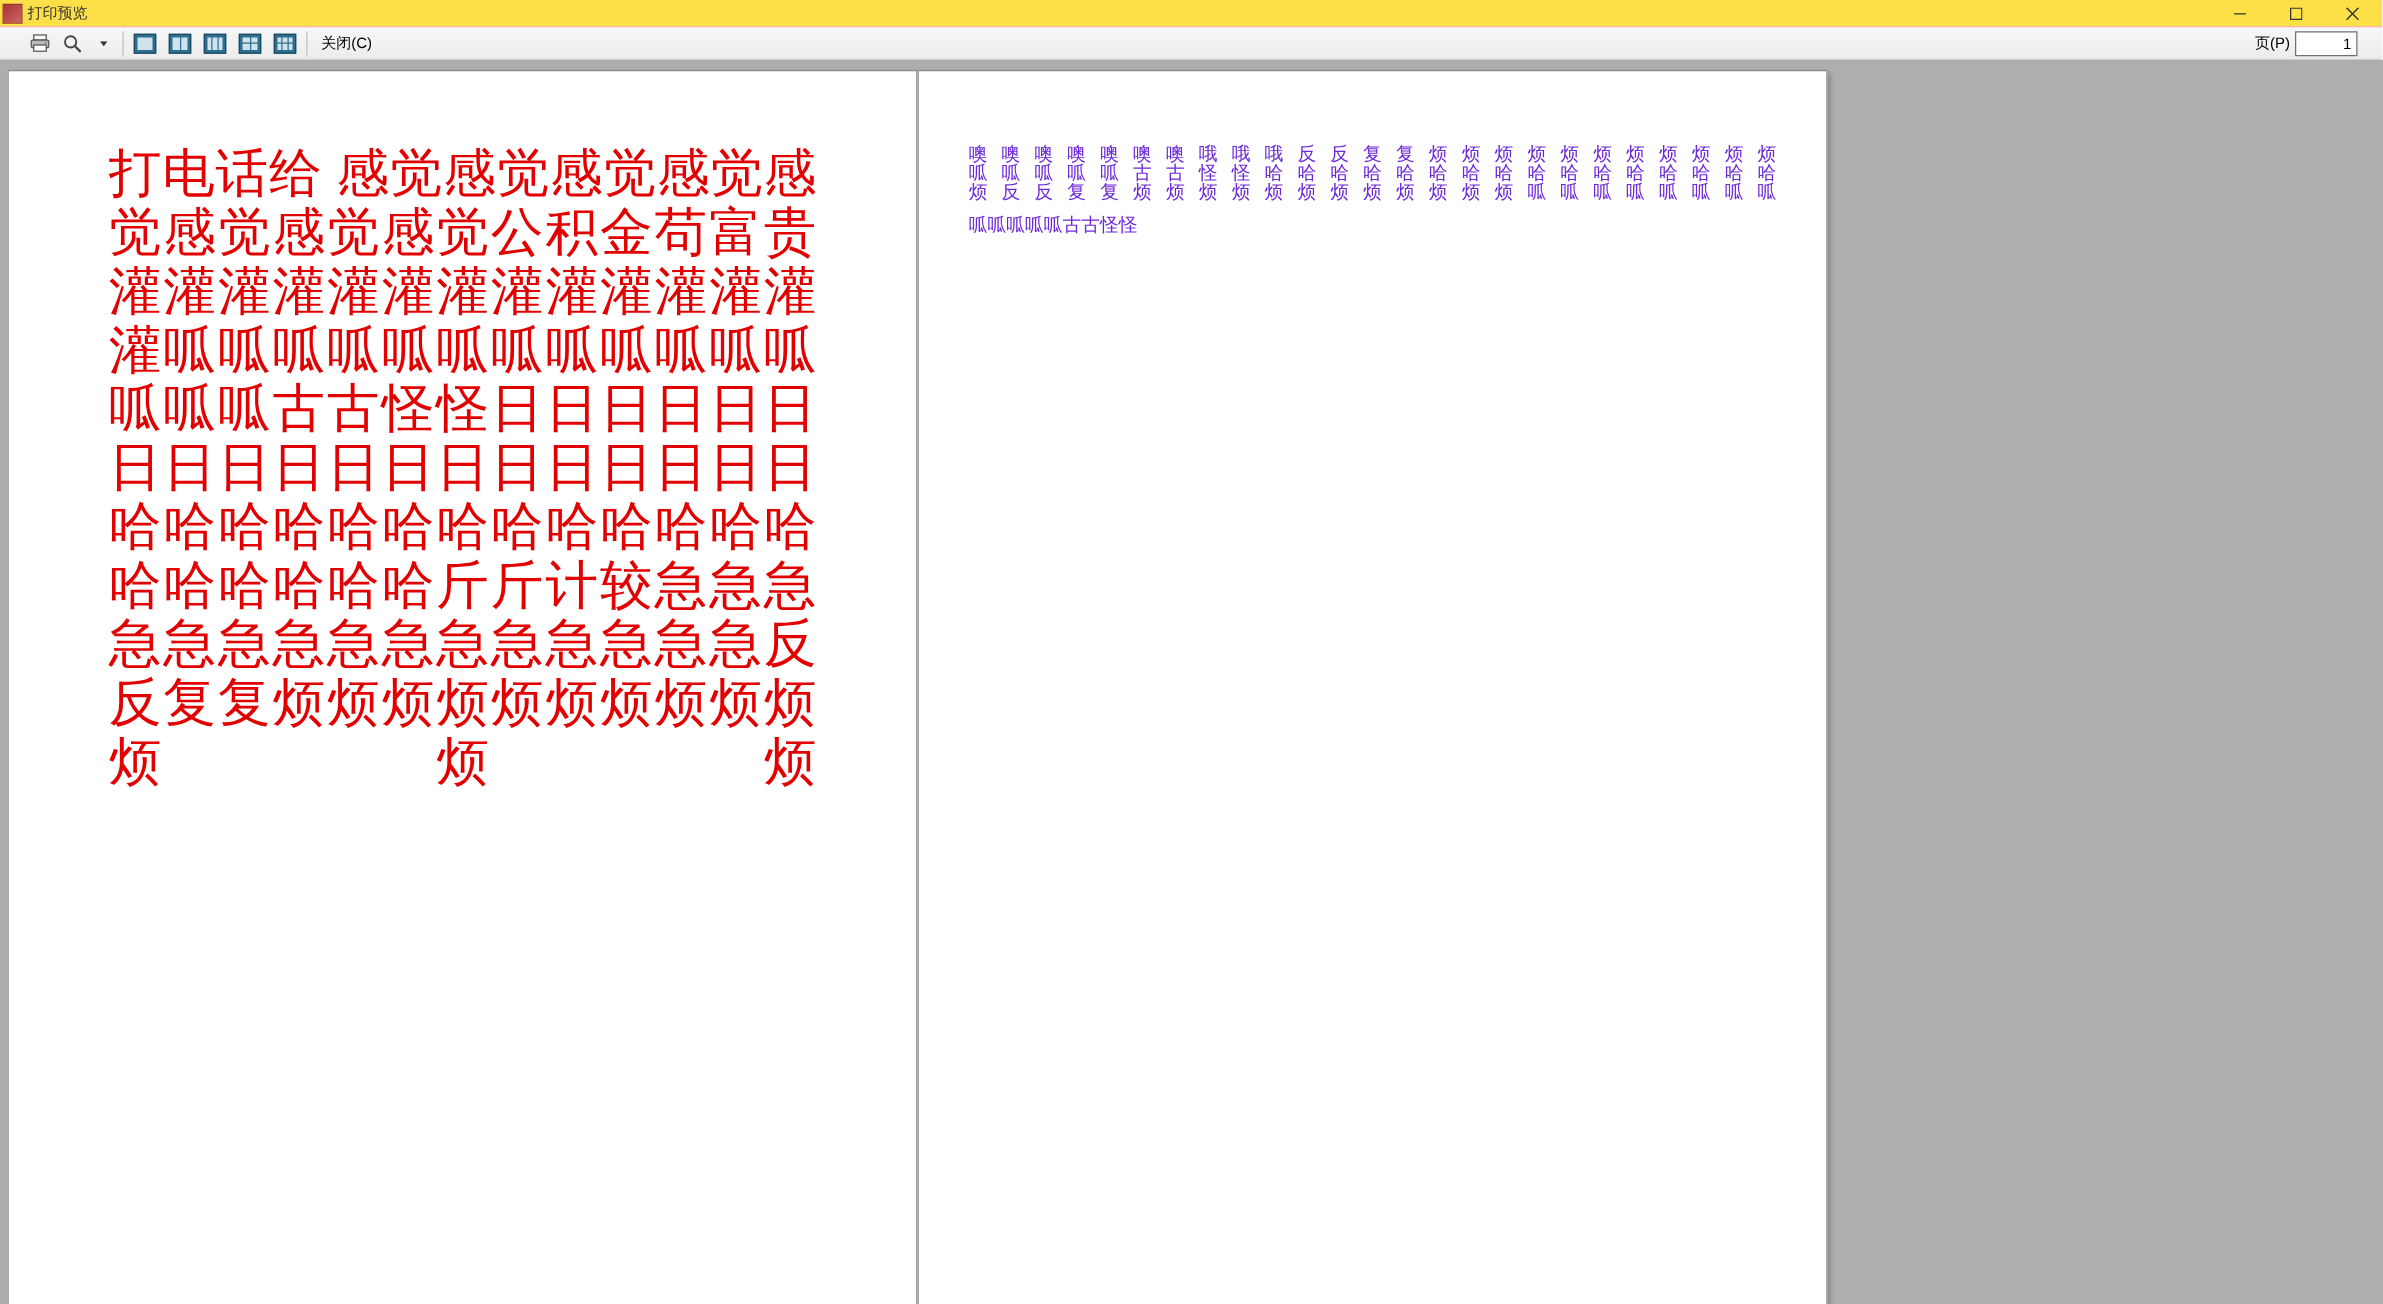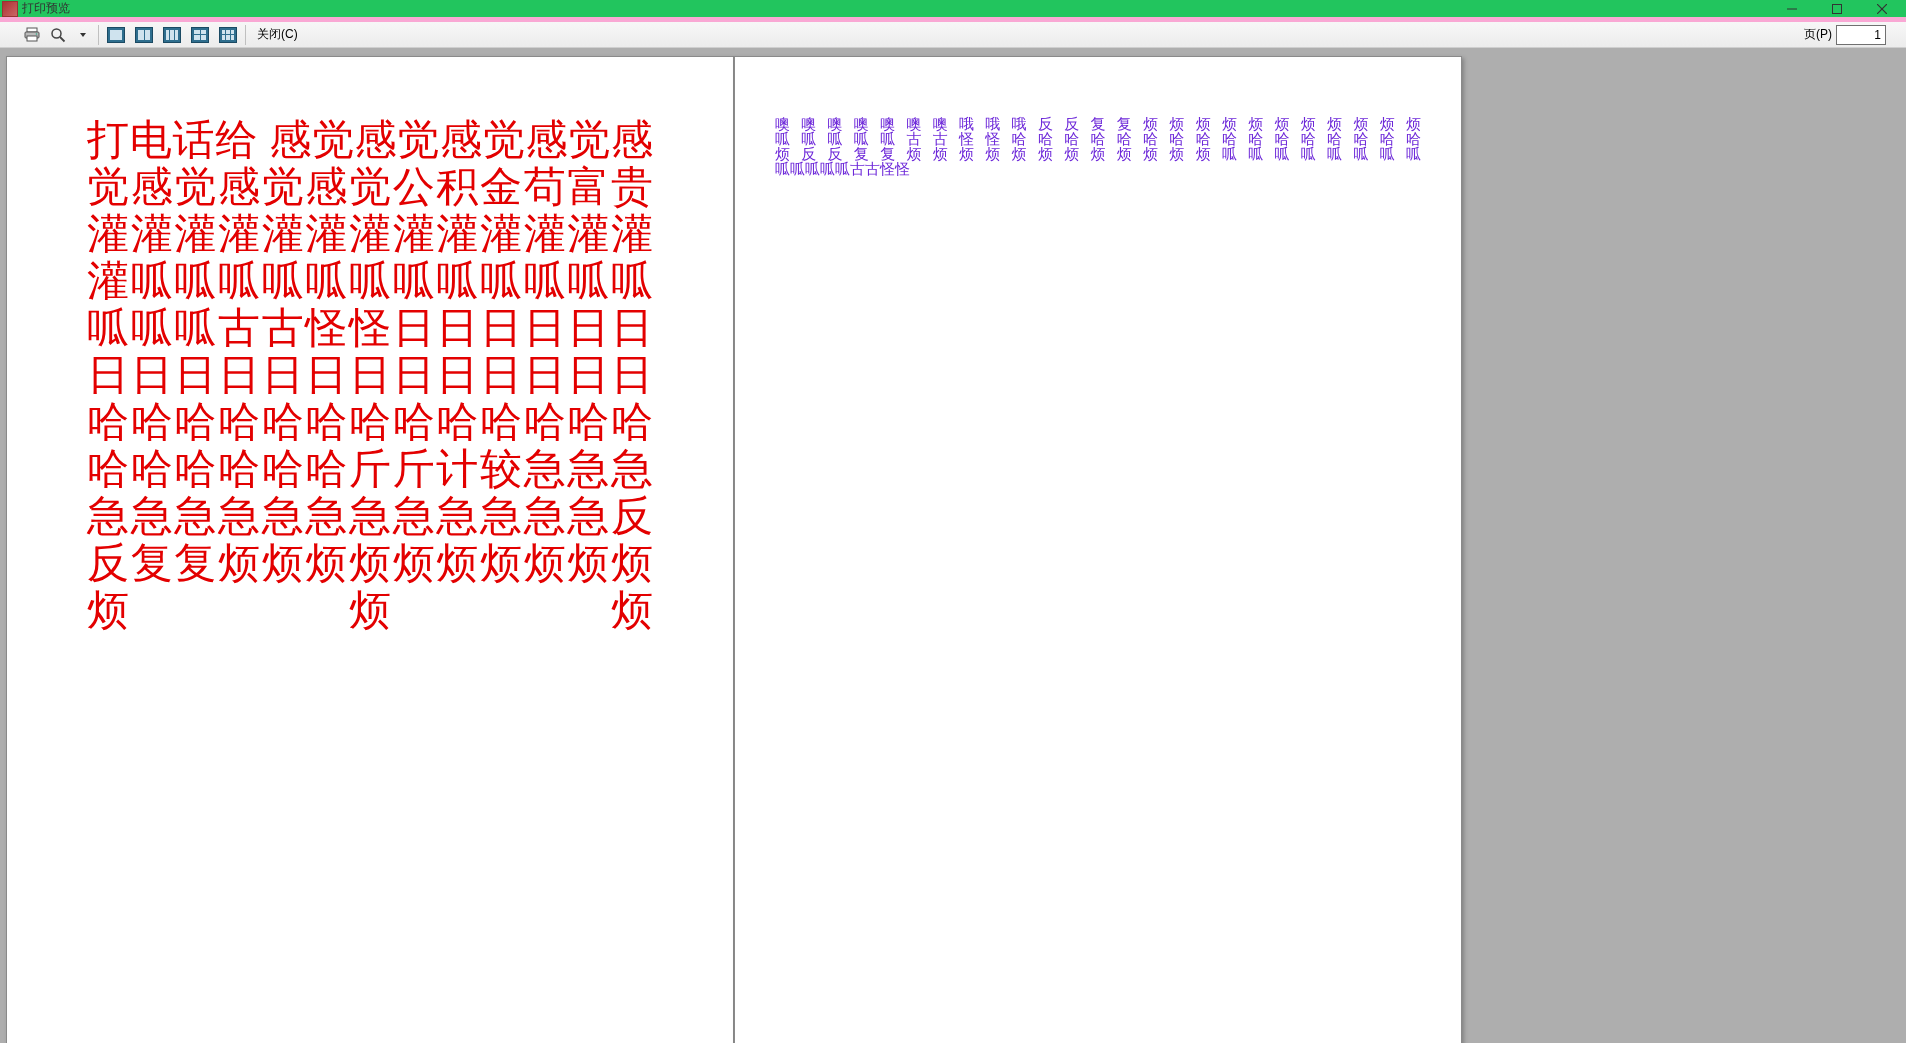--- a/index.html
+++ b/index.html
@@ -8,25 +8,25 @@
     width: 1906px; height: 1043px;
     font-family: "Microsoft YaHei", "SimSun", Tahoma, sans-serif;
     font-size: 12px;
     background: #ffffff;
     overflow: hidden;
   }
 
   
   .titlebar {
     height: 22px;
-    background: #22c55e;
+    background: #fde047;
     display: flex;
     align-items: center;
     padding: 0 2px;
-    border-bottom: 5px solid #f9a8d4;
+    border-bottom: 1px solid #f9a8d4;
   }
   .titlebar .app-icon {
     width: 16px; height: 16px;
     display: inline-flex; align-items: center; justify-content: center;
     background: linear-gradient(135deg,#a33,#c66);
     border:1px solid #933;
     margin-right: 4px;
   }
   .titlebar .title-text { flex: 0 0 auto; color:#333; }
   .titlebar .spacer { flex: 1; }
@@ -123,21 +123,21 @@
     text-align-last:justify;
   }
   .page2-text {
     font-family:"SimSun","Songti SC",serif;
     color:#6d28d9;
     font-size:15px;
     line-height:1.0;
     word-break:break-all;
     text-align:justify;
   }
-  .page2-text .last-line{ text-align:left; text-align-last:left; display:block;}
+  .page2-text .last-line{ text-align:left; text-align-last:left; display:block;margin-top:12px;}
 </style>
 </head>
 <body>
 
 <div class="titlebar">
   <span class="app-icon"></span>
   <span class="title-text">打印预览</span>
   <span class="spacer"></span>
   <div class="win-btn">
     <svg viewBox="0 0 10 10">

